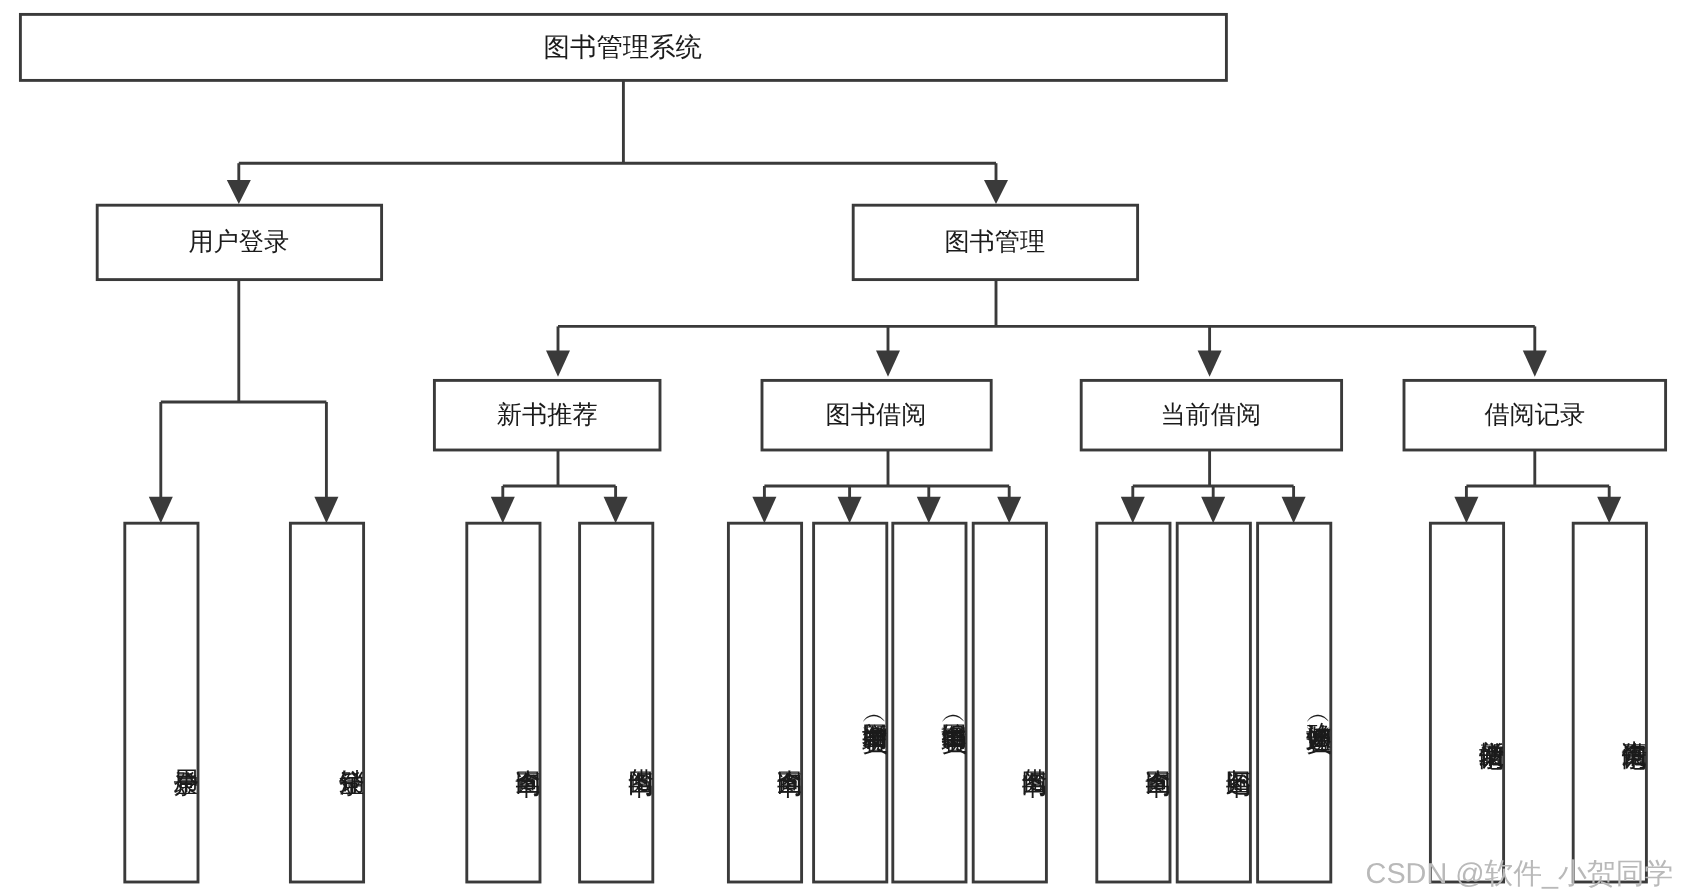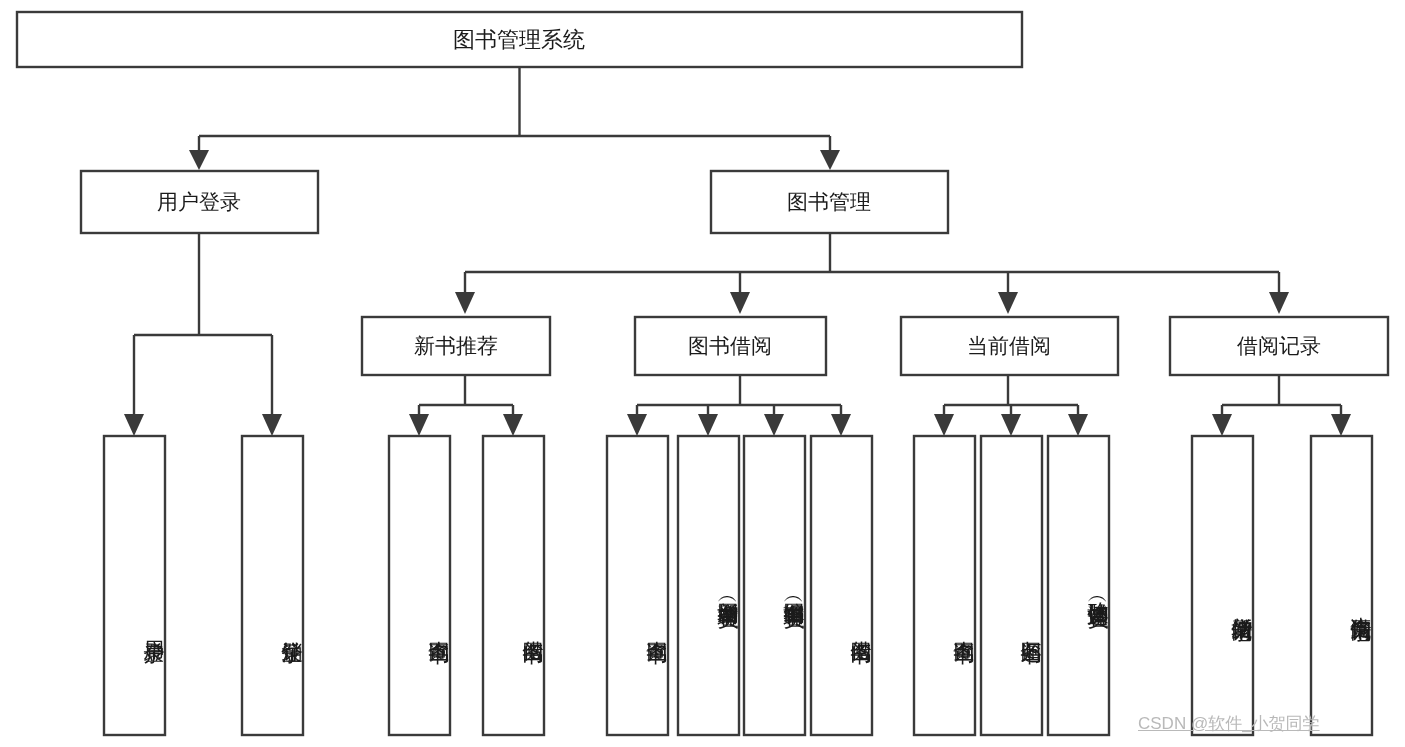--- a/index.html
+++ b/index.html
@@ -67,26 +67,25 @@
     letter-spacing: 1px;
     display: flex;
     align-items: flex-start;
     justify-content: center;
     white-space: nowrap;
     pointer-events: none;
   }
   .watermark {
     position: absolute;
     font-family: "Liberation Sans", "DejaVu Sans", sans-serif;
-    font-size: 17px;
+    font-size: 24px;
     color: #b9b9b9;
     white-space: nowrap;
     left: 1138px;
     top: 712px;
-    text-decoration: underline;
   }
 </style>
 </head>
 <body>
 
 <div id="diagram-root">
 
   <svg class="diagram-canvas" viewBox="0 0 1405 747">
 
     <g>

